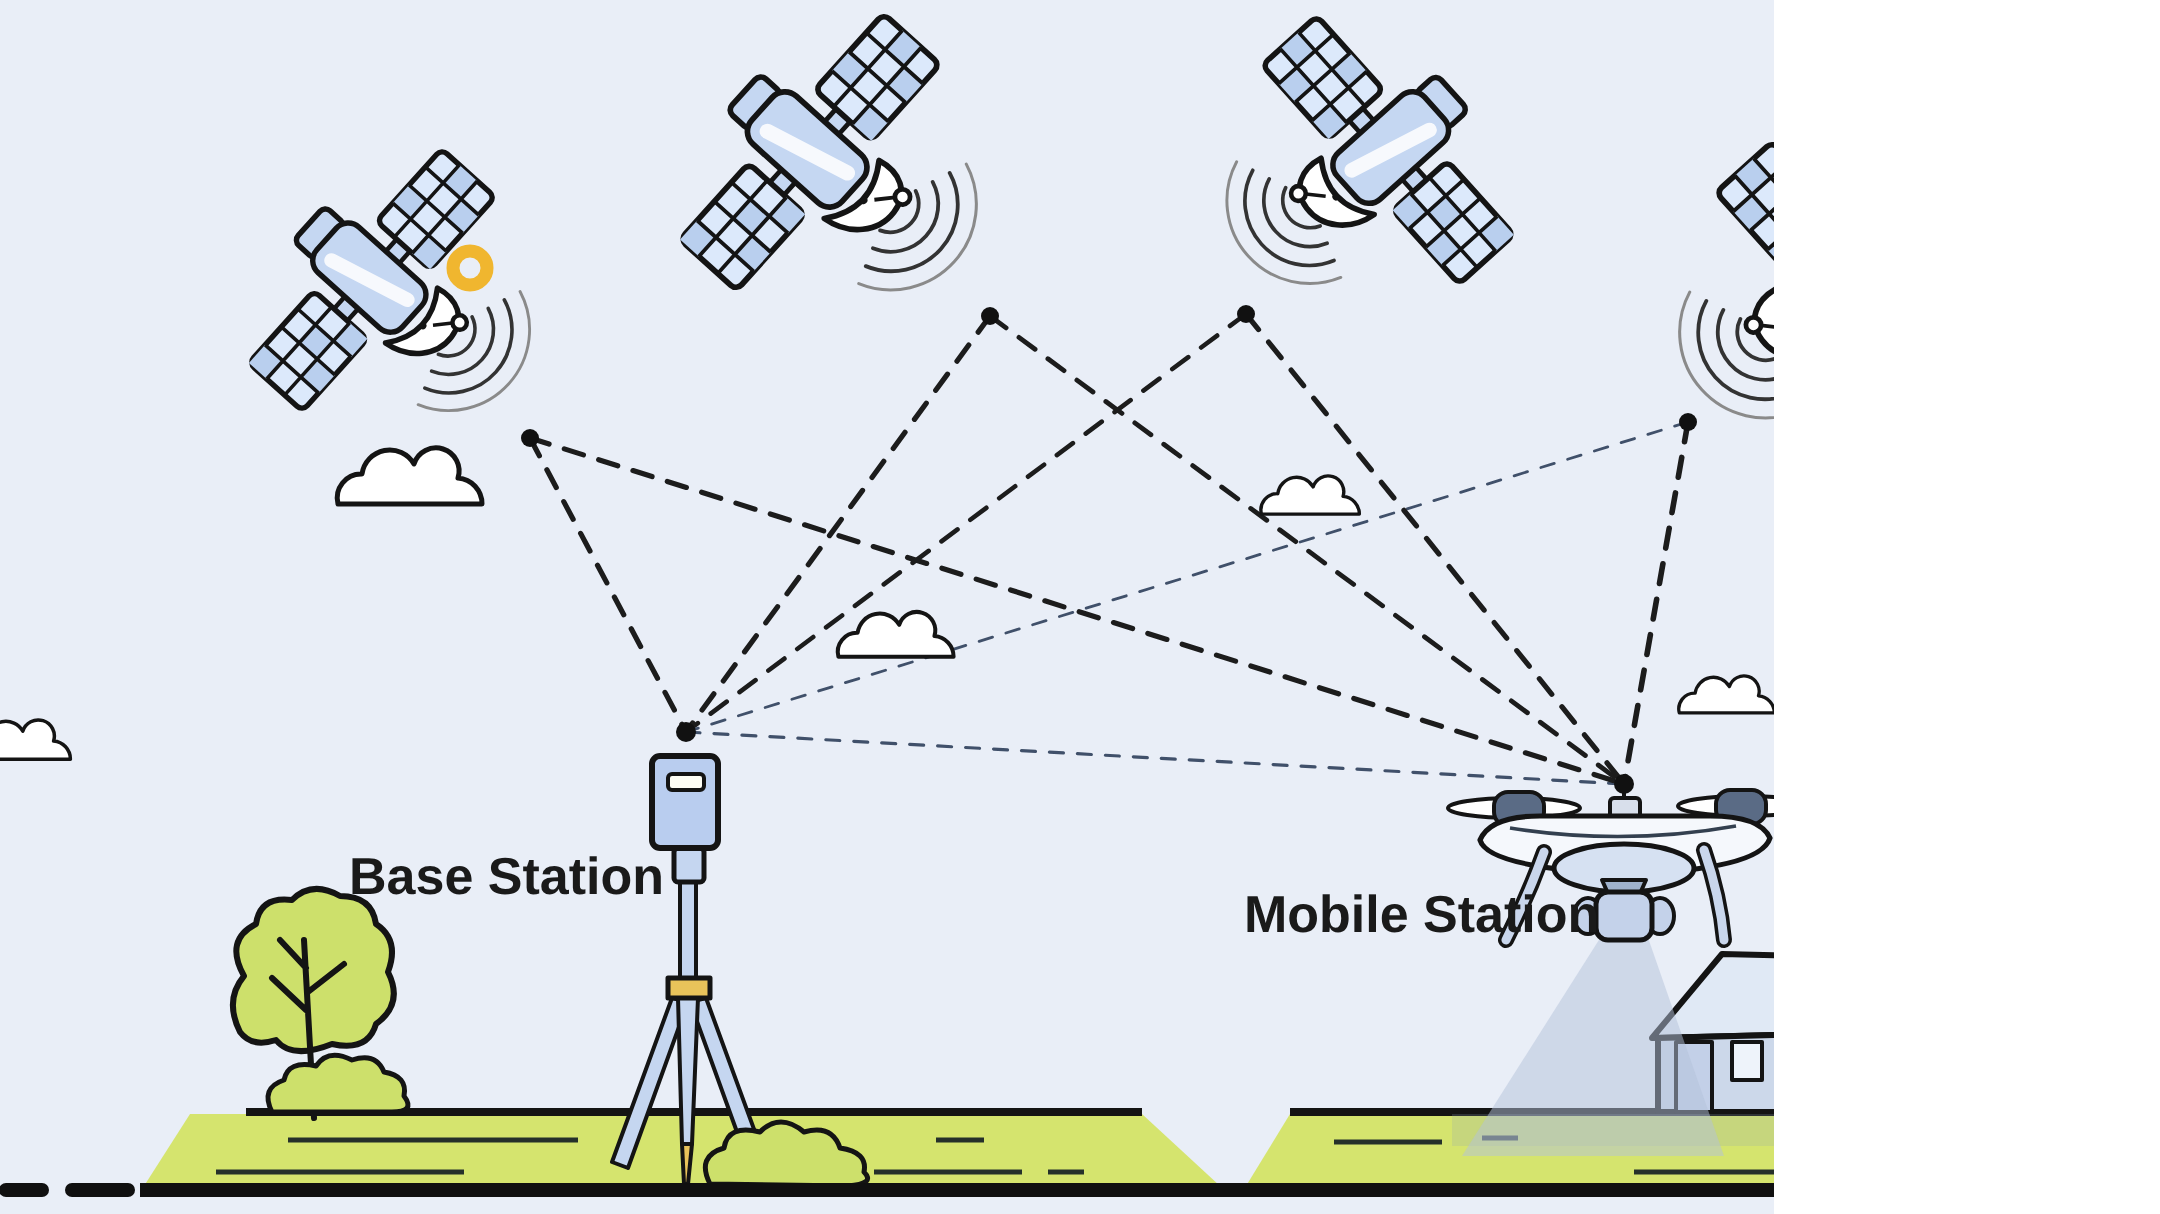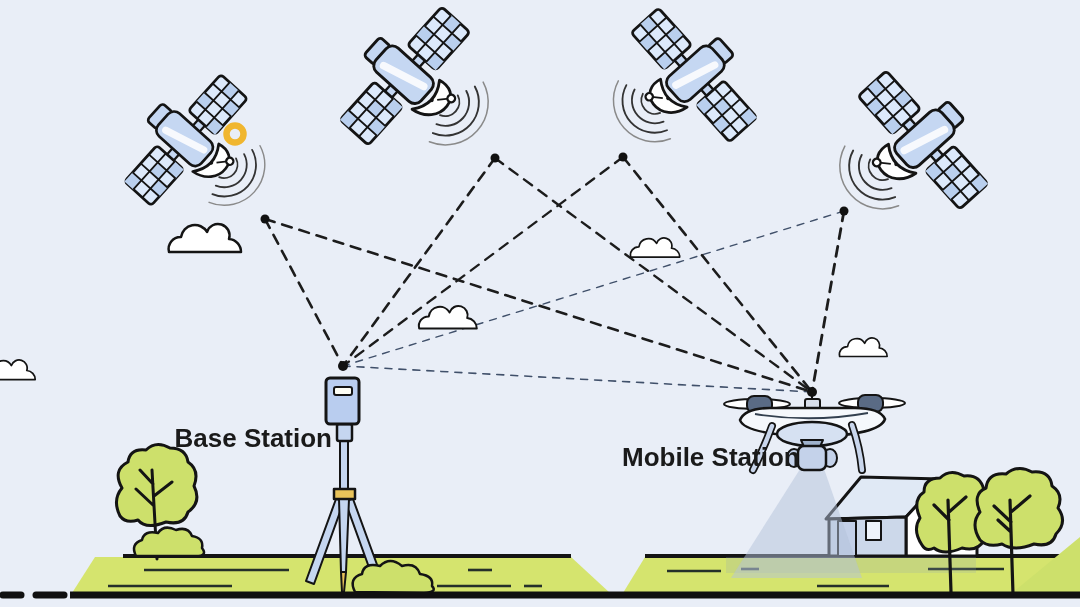--- a/index.html
+++ b/index.html
@@ -1,16 +1,16 @@
 <!DOCTYPE html>
 <html style="--sky: #e9eef7; --grass: #d5e46e; --green: #cde06b; --satPanel: #dce9fb; --satCell: #b9cfee; --satBody: #c5d7f2; --tripod: #c5d6f0; --yellow: #e9c35a; --houseWall: #ccd8ea; --houseRoof: #e0e9f5; --beam: #b3c1da; --ring: #f0b62f; --outline: #141414;"><head>
 <meta charset="utf-8">
 <style>
   html,body{margin:0;padding:0;background:#fff;}
-  #stage{width:1080px;height:607px;position:relative;overflow:hidden;}
+  #stage{width:887px;height:607px;position:relative;overflow:hidden;}
   svg{display:block;}
   .label{font-family:"Liberation Sans",sans-serif;font-size:26px;font-weight:600;fill:#1a1a1a;}
   .outline{stroke:#141414;stroke-linejoin:round;}
   .sky{fill:var(--sky,#e9eef7);}
   .grassfill{fill:var(--grass,#d5e46e);}
   .greenfill{fill:var(--green,#cde06b);}
   .white{fill:#ffffff;}
   .sat-panel{fill:var(--satPanel,#dce9fb);}
   .sat-cell{fill:var(--satCell,#b9cfee);}
   .sat-body{fill:var(--satBody,#c5d7f2);}

